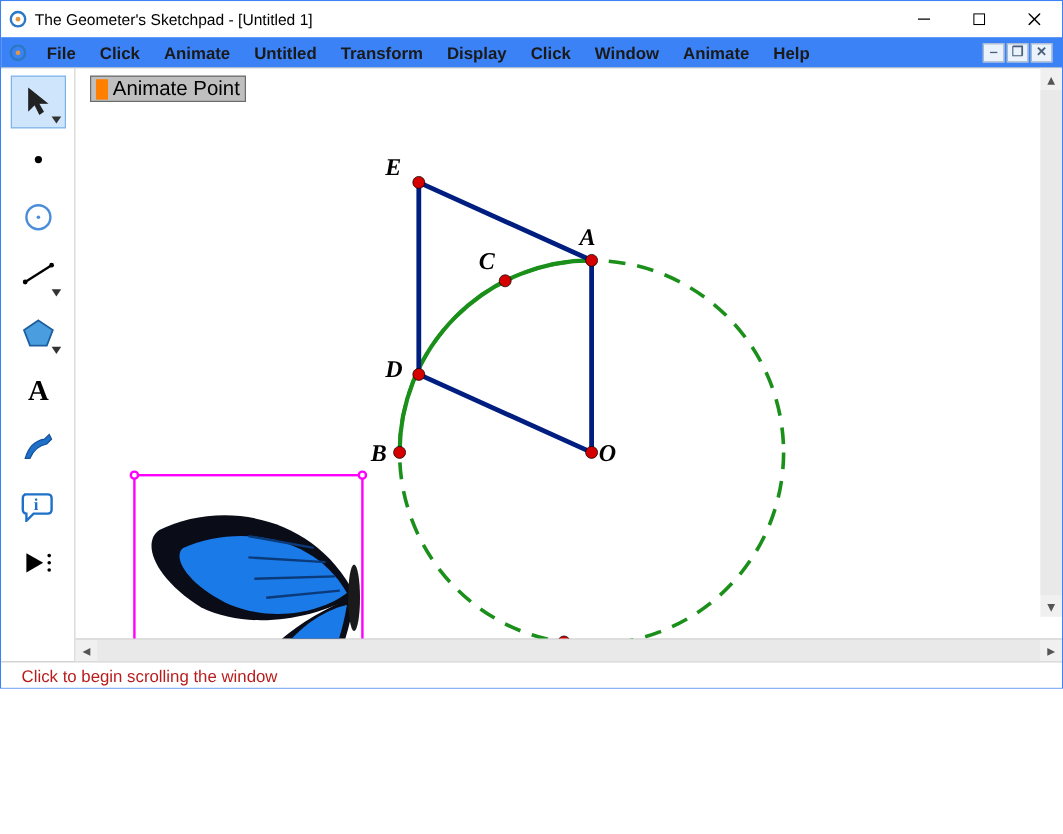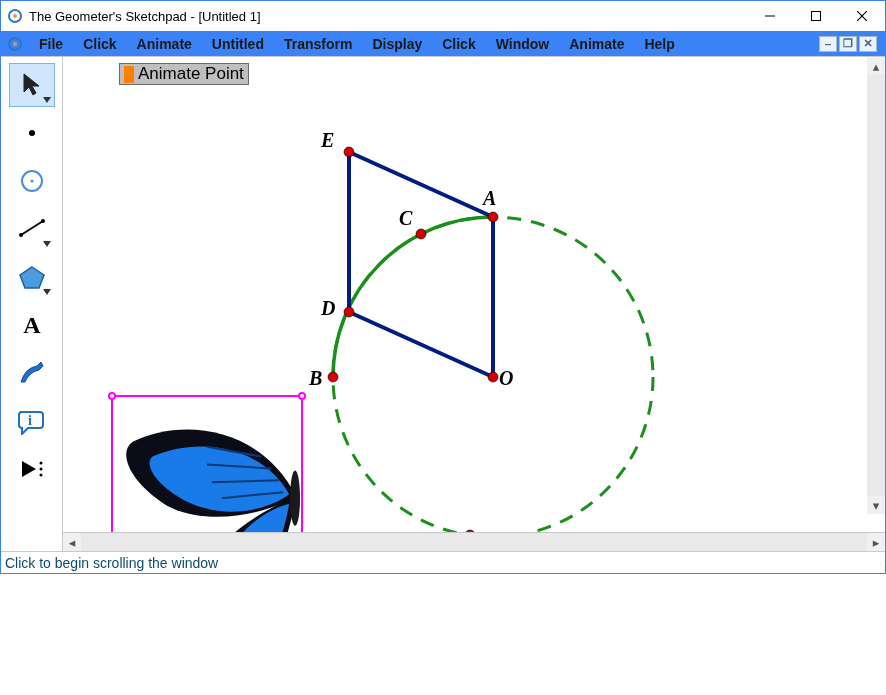--- a/index.html
+++ b/index.html
@@ -15,35 +15,35 @@
   .menubar .menu-item { padding:3px 10px; font-size:14px; color:#1a1a1a; cursor:default;}
   .mdi-controls { margin-left:auto; display:flex; gap:2px; padding-right:4px;}
   .mdi-controls .mbtn { width:18px; height:16px; display:flex; align-items:center; justify-content:center; border:1px solid #a7b7cc; background:#eaf2fb; font-size:11px; color:#4a5f7a;}
   .body-row { flex:1; display:flex; min-height:0;}
   .toolbox { width:62px; border-right:1px solid #c9c9c9; background:#fff; display:flex; flex-direction:column; align-items:center; padding-top:6px; gap:4px;}
   .toolbox .tool { width:46px; height:44px; display:flex; align-items:center; justify-content:center; border:1px solid transparent; position:relative;}
   .toolbox .tool.selected { background:#cfe5fb; border:1px solid #7bb3ea;}
   .toolbox .tool .sub { position:absolute; right:3px; bottom:3px; width:0;height:0; border-left:4px solid transparent; border-right:4px solid transparent; border-top:6px solid #333;}
   .canvas-wrap { flex:1; display:flex; flex-direction:column; position:relative;}
   .canvas { flex:1; background:#fff; position:relative; overflow:hidden; border-bottom:1px solid #c9c9c9;}
-  .animate-btn { position:absolute; left:12px; top:6px; background:#bfbfbf; color:#000; border:1px solid #6b6b6b; padding:0 4px; font-size:17px; cursor:default; display:flex; align-items:center;margin-left:44px;}
+  .animate-btn { position:absolute; left:12px; top:6px; background:#bfbfbf; color:#000; border:1px solid #6b6b6b; padding:0 4px; font-size:17px; cursor:default; display:flex; align-items:center;}
   .animate-btn .stop-ind { width:10px; height:17px; background:#ff7f00; margin-right:4px;}
   .sketch-svg { position:absolute; left:0; top:0;}
   .pt-label { position:absolute; font-family:"Times New Roman",serif; font-style:italic; font-weight:bold; font-size:20px; color:#000;}
   .img-frame { position:absolute; border:2px solid #ff00ff;}
   .img-frame .handle { position:absolute; width:8px; height:8px; border:2px solid #ff00ff; background:#fff; border-radius:50%;}
   .img-frame .handle.tl{top:-5px;left:-5px;} .img-frame .handle.tr{top:-5px;right:-5px;}
   .img-frame .handle.bl{bottom:-5px;left:-5px;} .img-frame .handle.br{bottom:-5px;right:-5px;}
   .scroll-h { height:18px; display:flex; align-items:center; background:#f0f0f0;}
   .scroll-h .arr { width:18px; height:18px; display:flex; align-items:center; justify-content:center; background:#f0f0f0; color:#555;}
   .scroll-h .track { flex:1; height:18px; background:#e9e9e9;}
   .scroll-v { width:18px; position:absolute; right:0; top:0; bottom:18px; background:#f0f0f0; display:flex; flex-direction:column;}
   .scroll-v .arr{ height:18px; display:flex; align-items:center; justify-content:center; color:#555;}
   .scroll-v .track{ flex:1; background:#e9e9e9;}
-  .statusbar { height:22px; border-top:1px solid #c9c9c9; padding:2px 4px; font-size:14px; color:#0c4a6e; background:#fff; display:flex; align-items:center;}
+  .statusbar { height:22px; border-top:1px solid #c9c9c9; padding:2px 17px; font-size:14px; color:#b91c1c; background:#fff; display:flex; align-items:center;}
   svg text { font-family:"Times New Roman",serif;}
 </style>
 </head>
 <body>
 
 <div class="window">
 
   <div class="titlebar">
     <span class="app-icon">
       <svg width="16" height="16">

